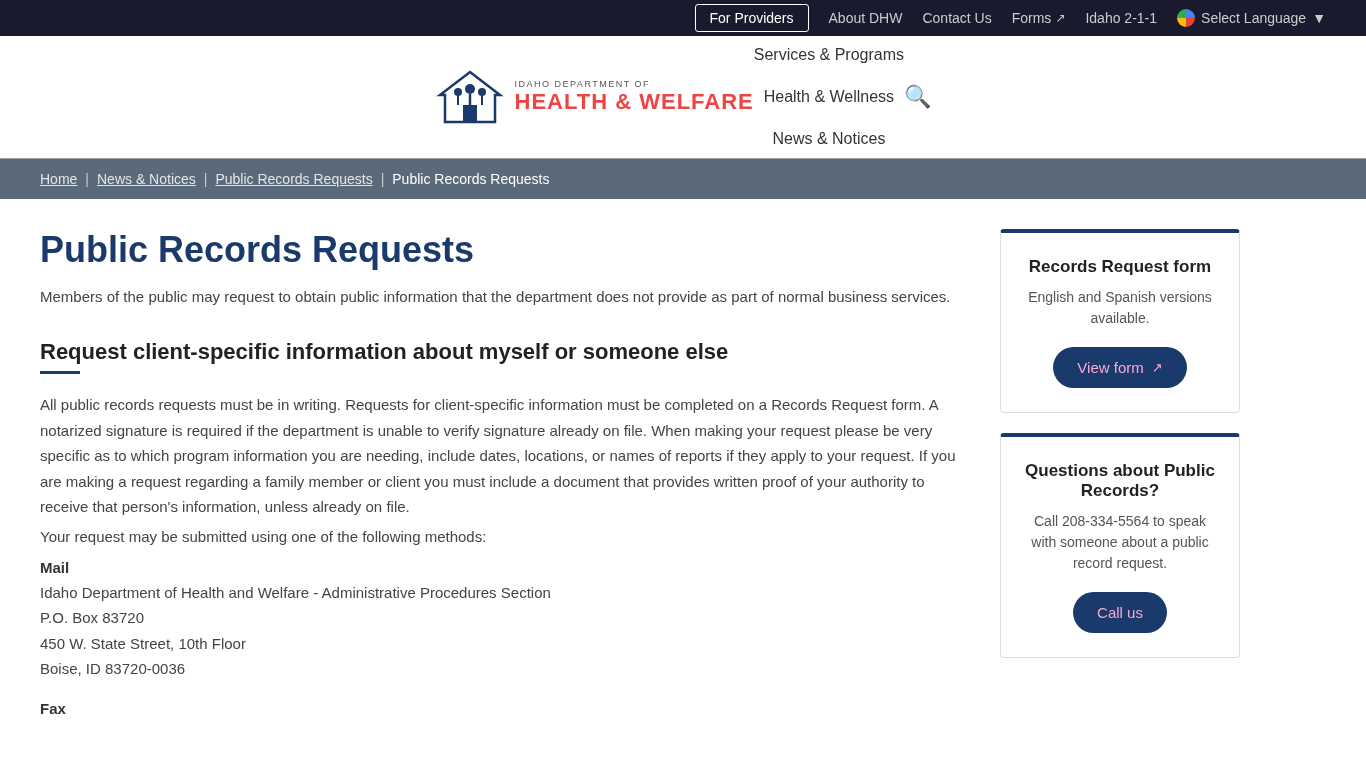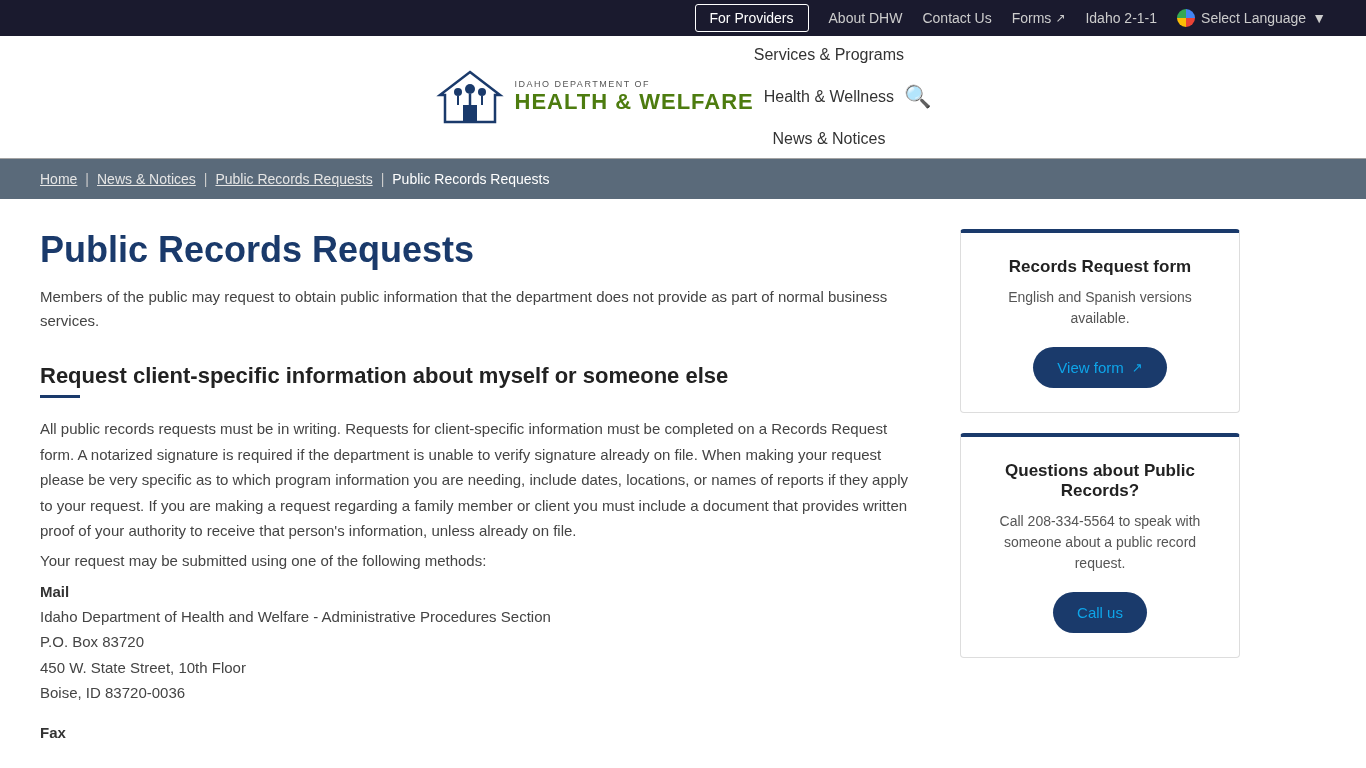--- a/index.html
+++ b/index.html
@@ -85,21 +85,21 @@
       letter-spacing: 1.5px;
       text-transform: uppercase;
     }
     .logo-title {
       font-size: 22px;
       font-weight: bold;
       color: #1a3a6b;
       letter-spacing: 1px;
     }
     .logo-title span {
-      color: #4d7c0f;
+      color: #ef4444;
     }
     .main-nav {
       display: flex;
       align-items: center;
       gap: 24px;
       flex-direction: column;
     }
     .main-nav a {
       color: #333;
       text-decoration: none;
@@ -138,21 +138,21 @@
     .main-content {
       display: flex;
       gap: 40px;
       padding: 30px 40px;
       max-width: 1280px;
     }
     .content-left {
       flex: 1;
     }
     .content-right {
-      width: 280px;
+      width: 240px;
       flex-shrink: 0;
     }
 
     .page-title {
       font-size: 36px;
       font-weight: bold;
       color: #1a3a6b;
       margin-bottom: 14px;
     }
     .page-subtitle {
@@ -214,21 +214,21 @@
       margin-bottom: 10px;
     }
     .card-subtitle {
       font-size: 14px;
       color: #555;
       margin-bottom: 18px;
       line-height: 1.5;
     }
     .btn-primary {
       background: #1a3a6b;
-      color: #0ea5e9;
+      color: #f9a8d4;
       border: none;
       padding: 12px 24px;
       border-radius: 25px;
       font-size: 15px;
       cursor: pointer;
       display: inline-flex;
       align-items: center;
       gap: 8px;
       text-decoration: none;
     }

